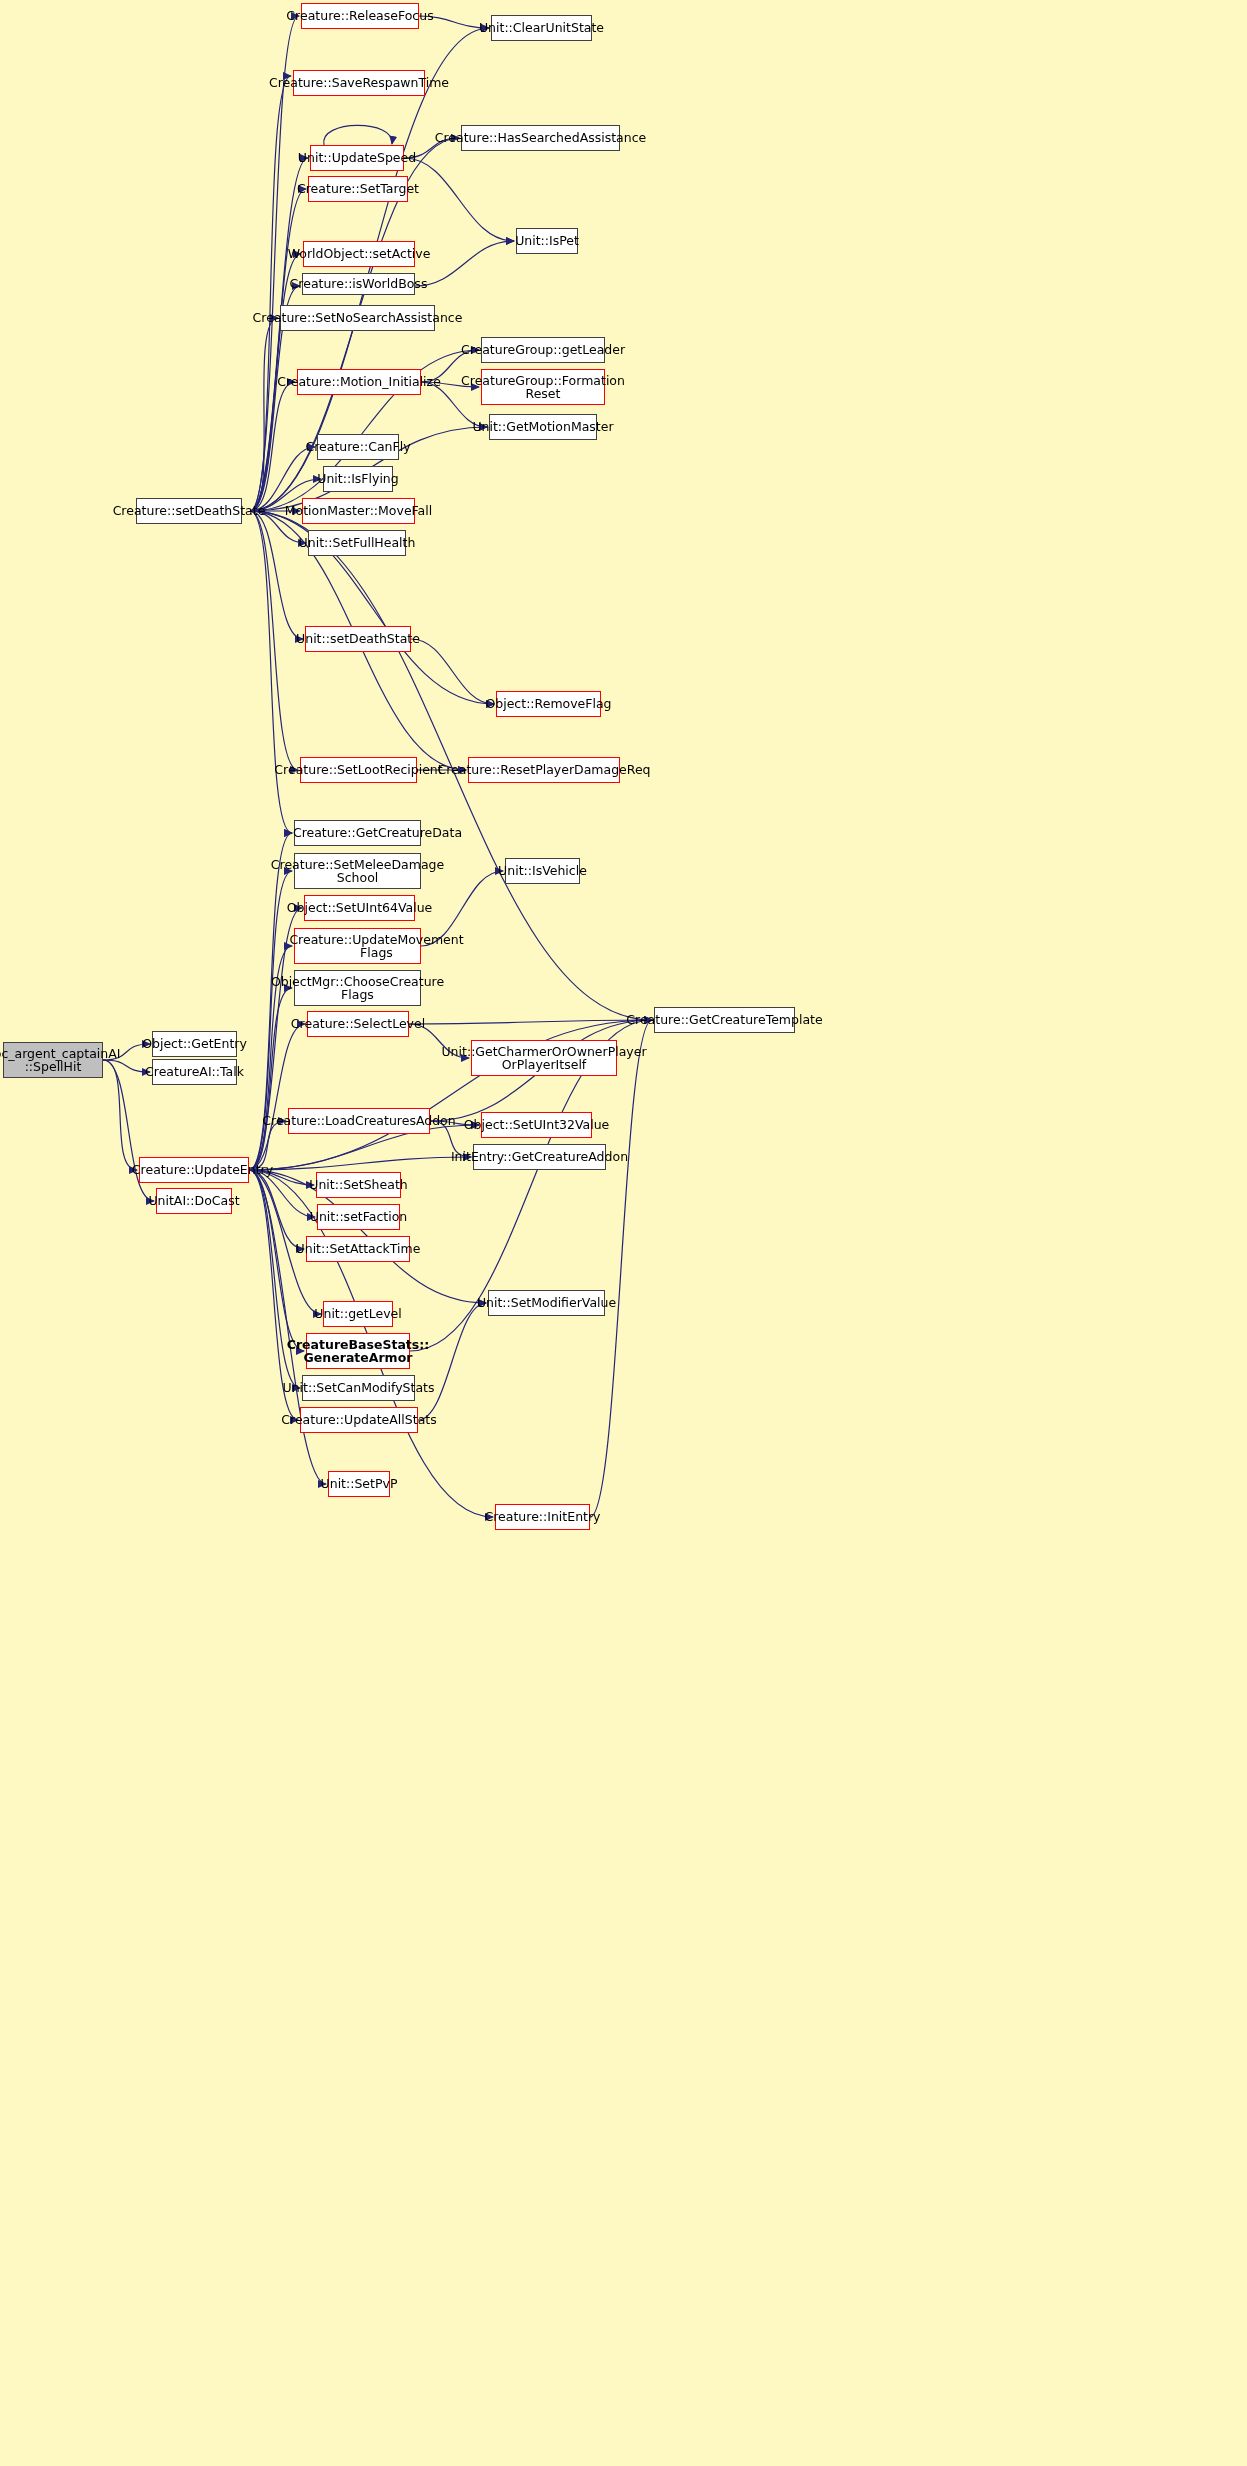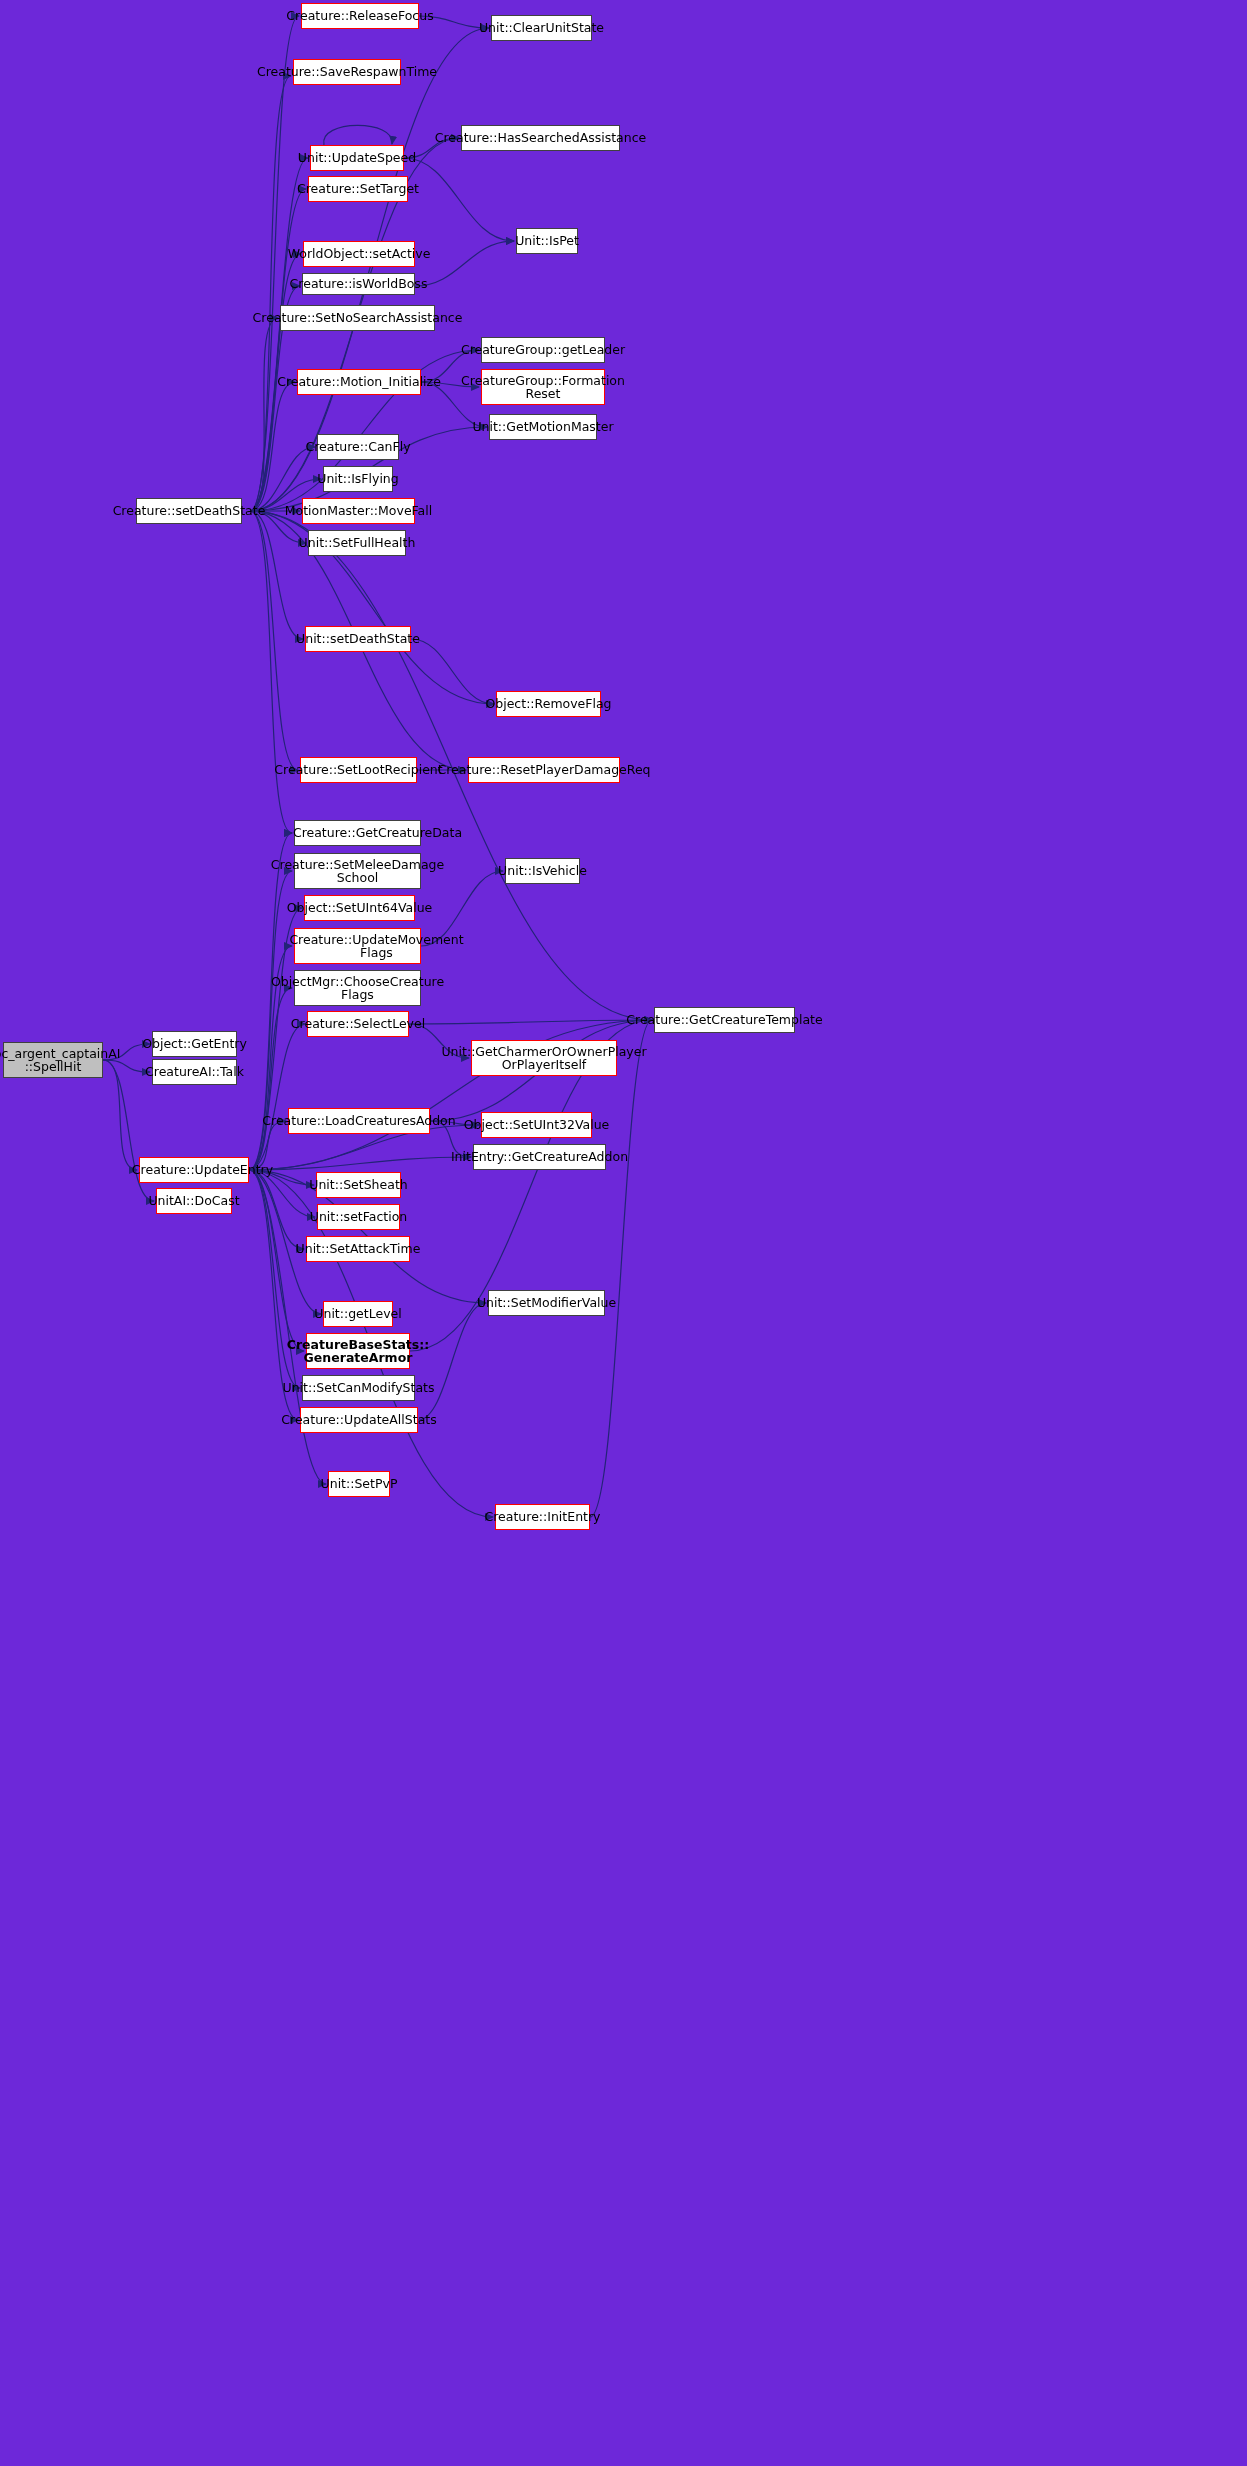--- a/index.html
+++ b/index.html
@@ -1,17 +1,17 @@
 <!DOCTYPE html>
 <html><head>
 <meta charset="utf-8">
 <style>
   html,body{margin:0;padding:0;background:#ffffff;}
   body{font-family:"DejaVu Sans","Liberation Sans",sans-serif;}
-  #graph{position:relative;width:1247px;height:2466px;background:#6d28d9;overflow:hidden;}
+  #graph{position:relative;width:1247px;height:2466px;background:#fef9c3;overflow:hidden;}
   #edges{position:absolute;left:0;top:0;width:1247px;height:2466px;}
   .node{position:absolute;box-sizing:border-box;display:flex;align-items:center;
         justify-content:center;text-align:center;background:#ffffff;
         font-size:12.5px;line-height:13.5px;color:#000;letter-spacing:0px;
         padding:1px 3px;white-space:pre-line;}
   .node.black{border:1px solid #404040;}
   .node.red{border:1px solid #ff0000;}
   .node.root{border:1px solid #404040;background:#bfbfbf;}
 </style>
 </head>
@@ -87,21 +87,21 @@
         <path d="M 249 1170 C 430.35 1170, 470.65 1020, 652 1020" marker-end="url(#ah)"></path>
         <path d="M 250 511 C 430.9 511, 471.1 1020, 652 1020" marker-end="url(#ah)"></path>
         <path d="M 590 1517 C 620 1517, 622 1020, 652 1020" marker-end="url(#ah)"></path>
         <path d="M 418 1420 C 448.6 1420, 455.4 1303, 486 1303" marker-end="url(#ah)"></path>
         <path d="M 410 1351 C 518.9 1351, 543.1 1020, 652 1020" marker-end="url(#ah)"></path>
         <path d="M 430 1121 C 529.9 1121, 552.1 1020, 652 1020" marker-end="url(#ah)"></path>
       </g>
   </svg>
 <div class="node red" style="left: 301px; top: 3px; width: 118px; height: 26px;">Creature::ReleaseFocus</div>
     <div class="node black" style="left: 491px; top: 15px; width: 101px; height: 26px;">Unit::ClearUnitState</div>
-    <div class="node red" style="left: 293px; top: 59px; width: 108px; height: 26px;">Creature::SaveRespawnTime</div>
+    <div class="node red" style="left: 293px; top: 70px; width: 132px; height: 26px;">Creature::SaveRespawnTime</div>
     <div class="node black" style="left: 461px; top: 125px; width: 159px; height: 26px;">Creature::HasSearchedAssistance</div>
     <div class="node red" style="left: 310px; top: 145px; width: 94px; height: 26px;">Unit::UpdateSpeed</div>
     <div class="node red" style="left: 308px; top: 176px; width: 100px; height: 26px;">Creature::SetTarget</div>
     <div class="node black" style="left: 516px; top: 228px; width: 62px; height: 26px;">Unit::IsPet</div>
     <div class="node red" style="left: 303px; top: 241px; width: 112px; height: 26px;">WorldObject::setActive</div>
     <div class="node black" style="left: 302px; top: 273px; width: 113px; height: 22px;">Creature::isWorldBoss</div>
     <div class="node black" style="left: 280px; top: 305px; width: 155px; height: 26px;">Creature::SetNoSearchAssistance</div>
     <div class="node black" style="left: 481px; top: 337px; width: 124px; height: 26px;">CreatureGroup::getLeader</div>
     <div class="node red" style="left: 297px; top: 369px; width: 124px; height: 26px;">Creature::Motion_Initialize</div>
     <div class="node red" style="left: 481px; top: 369px; width: 124px; height: 36px;">CreatureGroup::Formation

